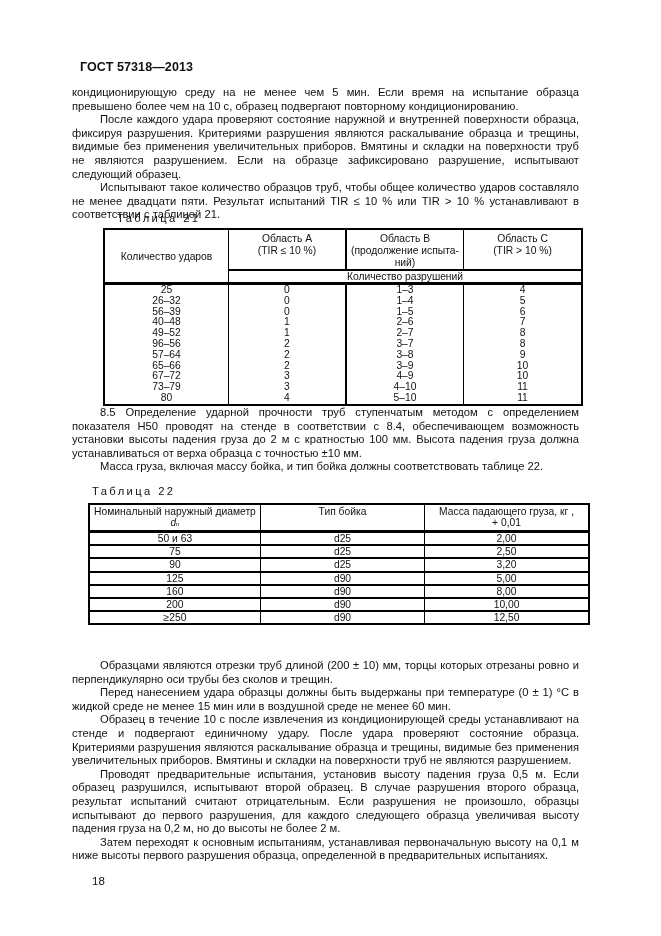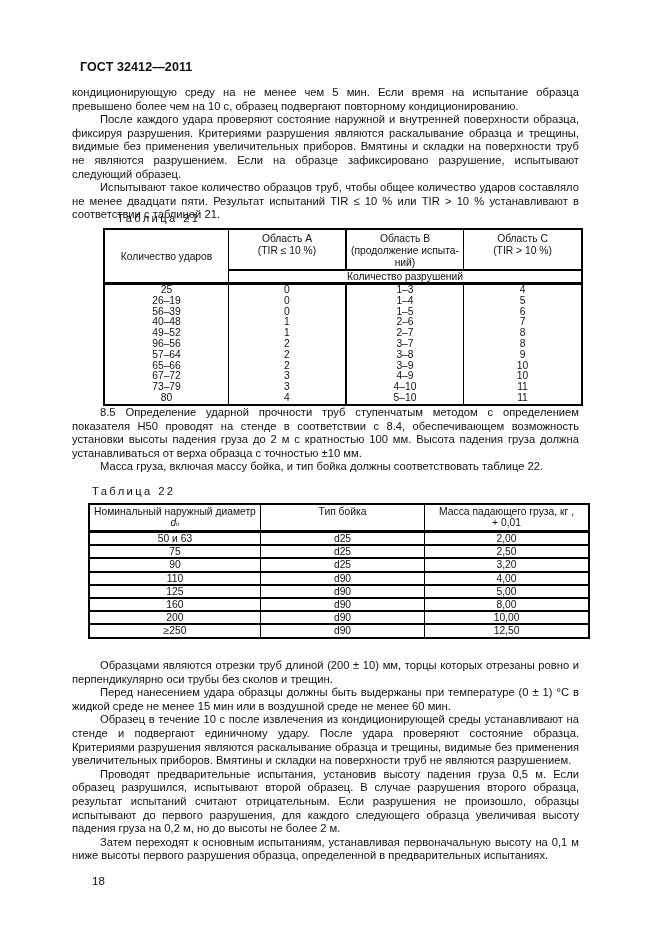--- a/index.html
+++ b/index.html
@@ -27,21 +27,21 @@
   #t22 td.r { border: 1px solid #000; border-top: 2px solid #000; line-height: 11.2px; }
   .sub { font-style: italic; font-size: 10px; }
   .sub small { font-size: 6px; font-style: normal; }
   .pagenum { position: absolute; left: 92px; top: 863px; font-size: 11.5px; margin-top: 12px; }
 </style>
 </head>
 <body>
 
 <div class="page">
 
-  <div class="header">ГОСТ 32412—2011</div>
+  <div class="header">ГОСТ 57318—2013</div>
 
   <div class="text" style="top:86px;">
     <p class="noindent">кондиционирующую среду на не менее чем 5 мин. Если время на испытание образца превышено более чем на 10 с, образец подвергают повторному кондиционированию.</p>
     <p>После каждого удара проверяют состояние наружной и внутренней поверхности образца, фиксируя разрушения. Критериями разрушения являются раскалывание образца и трещины, видимые без применения увеличительных приборов. Вмятины и складки на поверхности труб не являются разрушением. Если на образце зафиксировано разрушение, испытывают следующий образец.</p>
     <p>Испытывают такое количество образцов труб, чтобы общее количество ударов составляло не менее двадцати пяти. Результат испытаний TIR ≤ 10 % или TIR &gt; 10 % устанавливают в соответствии с таблицей 21.</p>
   </div>
 
   <div class="caption" style="left:117px; top:212px;">Таблица 21</div>
 
   <table id="t21">
@@ -73,21 +73,21 @@
     </tr>
     </tbody>
       <tbody id="t21-body">
         <tr>
           <td class="dc c0">25</td>
           <td class="dc c1">0</td>
           <td class="dc c2">1–3</td>
           <td class="dc c3">4</td>
         </tr>
         <tr>
-          <td class="dc c0">26–19</td>
+          <td class="dc c0">26–32</td>
           <td class="dc c1">0</td>
           <td class="dc c2">1–4</td>
           <td class="dc c3">5</td>
         </tr>
         <tr>
           <td class="dc c0">56–39</td>
           <td class="dc c1">0</td>
           <td class="dc c2">1–5</td>
           <td class="dc c3">6</td>
         </tr>
@@ -178,25 +178,20 @@
           <td class="r">75</td>
           <td class="r">d25</td>
           <td class="r">2,50</td>
         </tr>
         <tr>
           <td class="r">90</td>
           <td class="r">d25</td>
           <td class="r">3,20</td>
         </tr>
         <tr>
-          <td class="r">110</td>
-          <td class="r">d90</td>
-          <td class="r">4,00</td>
-        </tr>
-        <tr>
           <td class="r">125</td>
           <td class="r">d90</td>
           <td class="r">5,00</td>
         </tr>
         <tr>
           <td class="r">160</td>
           <td class="r">d90</td>
           <td class="r">8,00</td>
         </tr>
         <tr>

